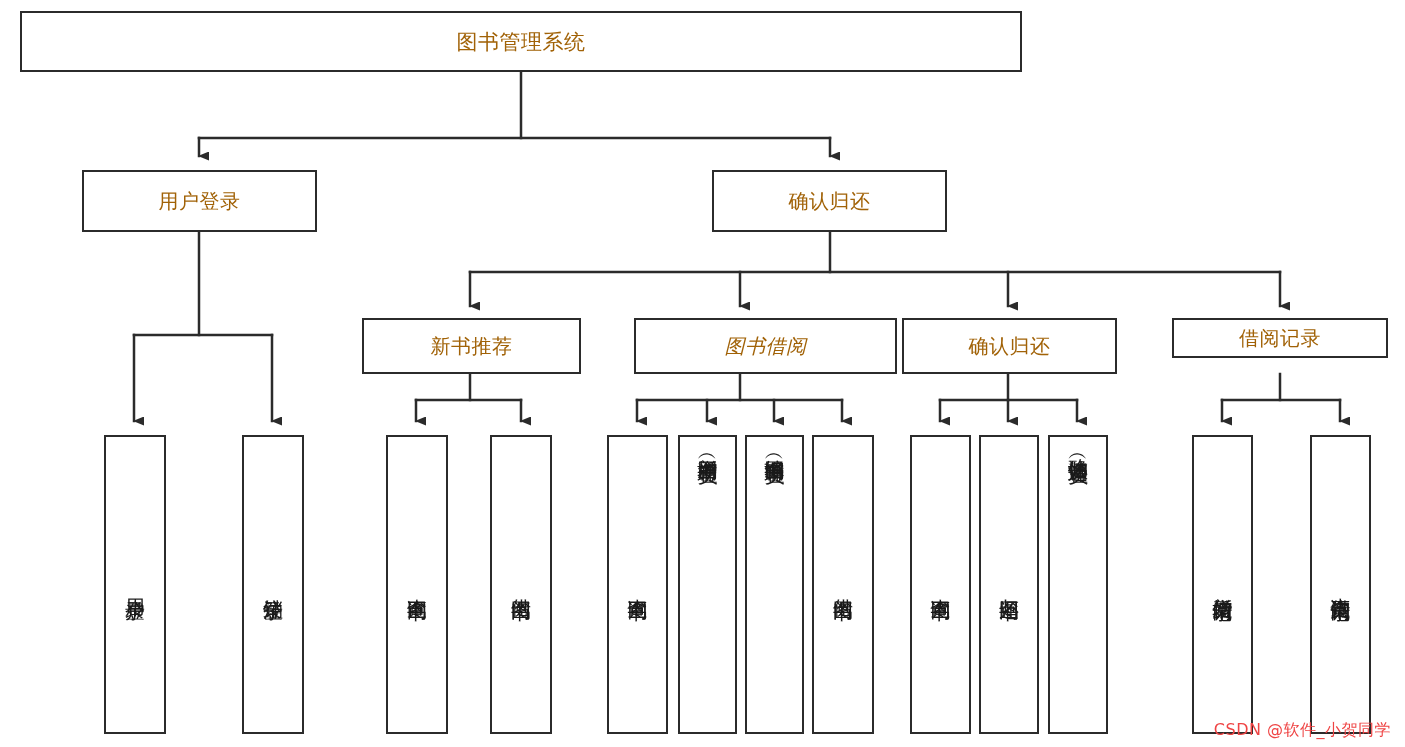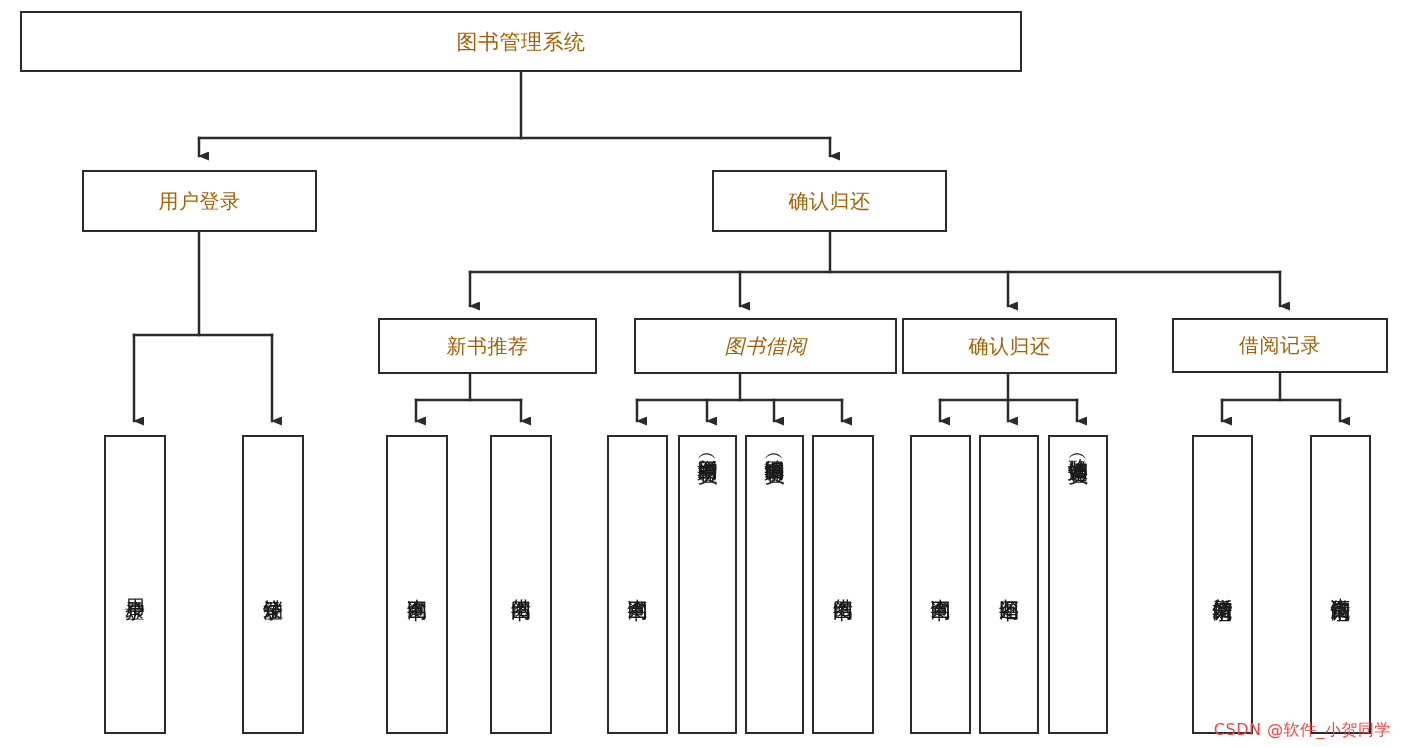--- a/index.html
+++ b/index.html
@@ -136,30 +136,30 @@
     <span class="node-label">图书管理系统</span>
   </div>
 
   <div class="node-box level1" style="left:82px; top:170px; width:235px; height:62px;">
     <span class="node-label">用户登录</span>
   </div>
   <div class="node-box level1" style="left:712px; top:170px; width:235px; height:62px;">
     <span class="node-label">确认归还</span>
   </div>
 
-  <div class="node-box level2" style="left:362px; top:318px; width:219px; height:56px;margin-left:16px;">
+  <div class="node-box level2" style="left:362px; top:318px; width:219px; height:56px;">
     <span class="node-label">新书推荐</span>
   </div>
   <div class="node-box level2" style="left:634px; top:318px; width:263px; height:56px;font-style:italic;">
     <span class="node-label">图书借阅</span>
   </div>
   <div class="node-box level2" style="left:902px; top:318px; width:215px; height:56px;">
     <span class="node-label">确认归还</span>
   </div>
-  <div class="node-box level2" style="left:1172px; top:318px; width:216px; height:55px;">
+  <div class="node-box level2" style="left:1172px; top:318px; width:216px; height:40px;">
     <span class="node-label">借阅记录</span>
   </div>
 
   <div class="leaf-box centered" style="left:104px; top:435px; width:62px; height:299px;">
     <span class="leaf-label">用户登录</span>
   </div>
   <div class="leaf-box centered" style="left:242px; top:435px; width:62px; height:299px;">
     <span class="leaf-label">注销登录</span>
   </div>
 

